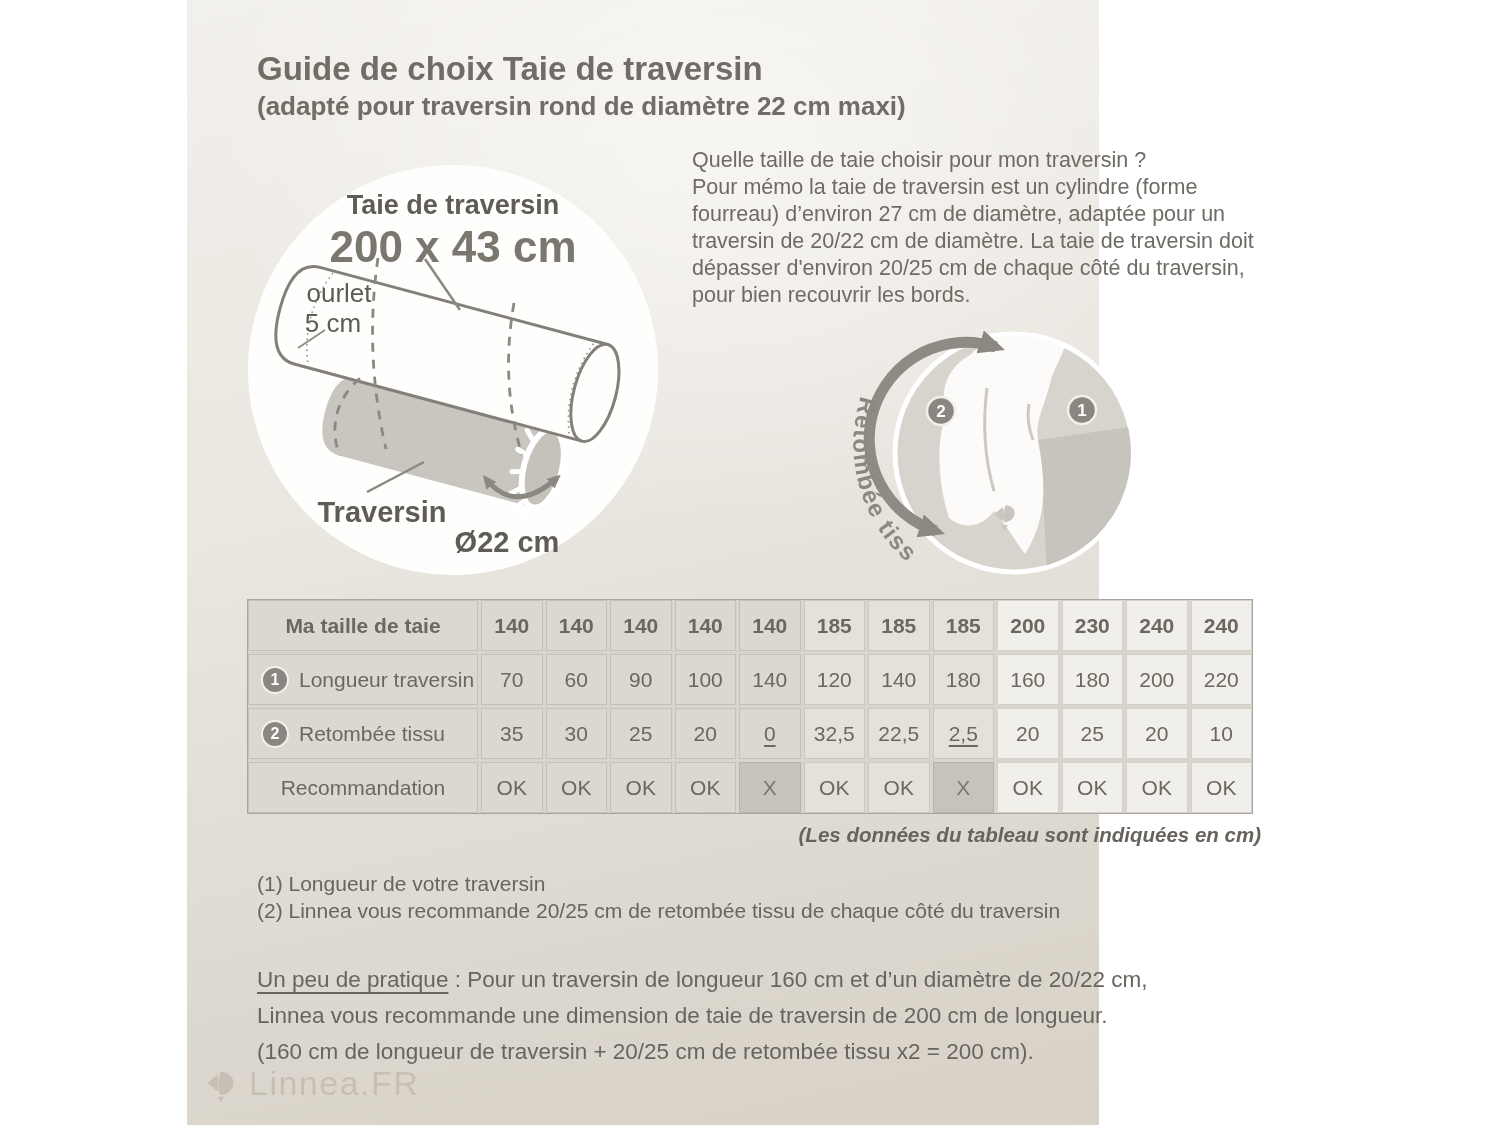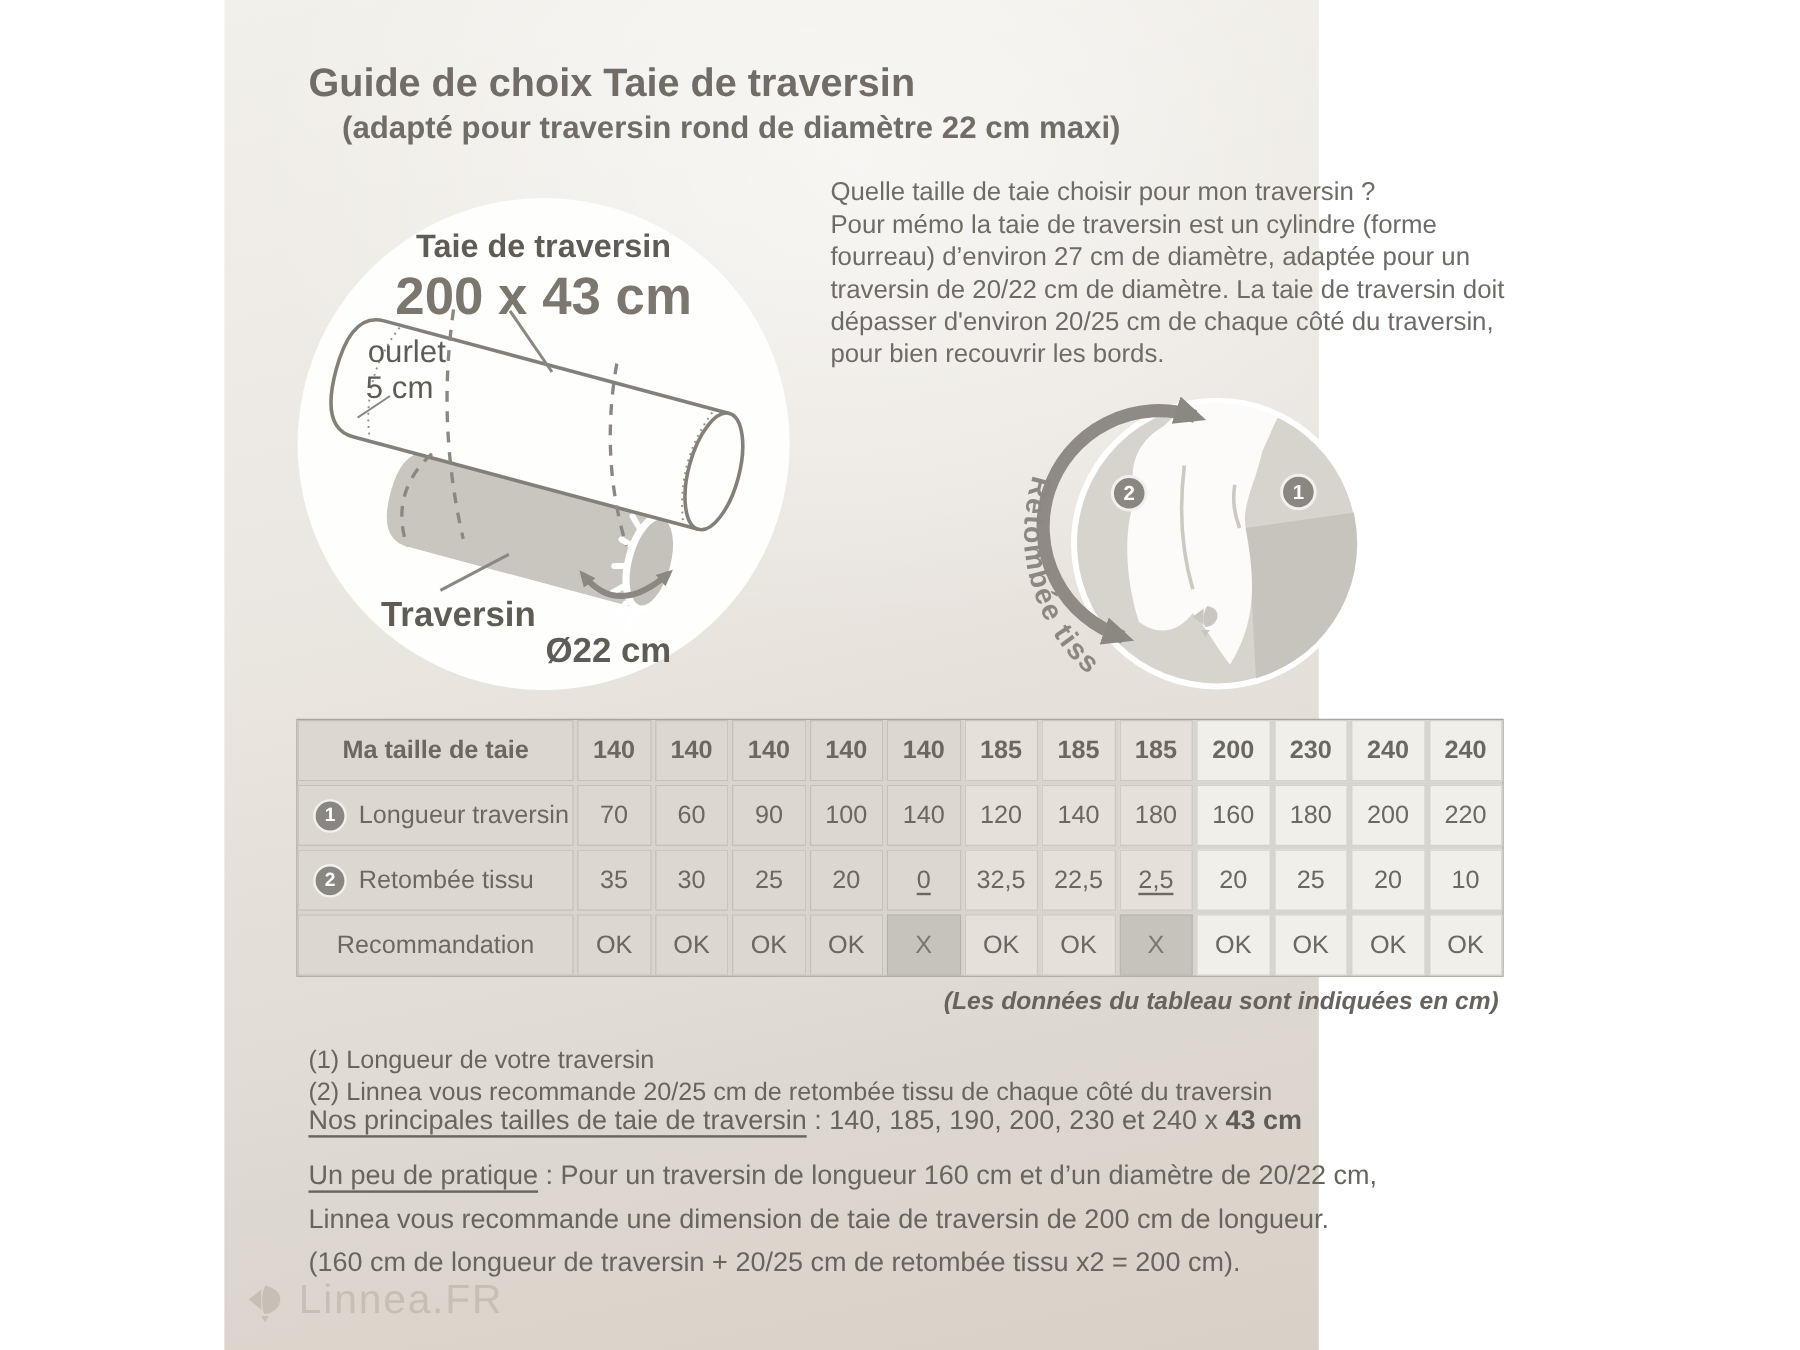--- a/index.html
+++ b/index.html
@@ -10,21 +10,21 @@
   *{box-sizing:border-box;margin:0;padding:0;}
   body{font-family:"Liberation Sans",sans-serif;background:var(--page-bg);width:1500px;height:1125px;overflow:hidden;}
   .canvas{position:relative;width:1500px;height:1125px;background:var(--page-bg);}
   .content{position:absolute;left:187px;top:0;width:912px;height:1125px;
     background:
       radial-gradient(90% 55% at 58% 12%, rgba(255,255,255,.55), rgba(255,255,255,0) 62%),
       linear-gradient(168deg,#f2f0eb 0%,#eae6e0 42%,#ddd8cf 78%,#d7d1c7 100%);
     color:var(--text-main);}
   .hdr{position:absolute;left:70px;top:50px;color:#716d66;}
   .hdr h1{font-size:33px;font-weight:700;line-height:38px;}
-  .hdr h2{font-size:26px;font-weight:700;line-height:31px;margin-top:3px;margin-left:28px;}
+  .hdr h2{font-size:26px;font-weight:700;line-height:31px;margin-top:3px;}
   .intro{position:absolute;left:505px;top:147px;width:568px;font-size:21.5px;line-height:27px;color:#6f6b64;}
   .svgbox{position:absolute;}
   #taie-svg{left:58px;top:162px;}
   #ret-svg{left:610px;top:318px;}
   svg text{font-family:"Liberation Sans",sans-serif;}
   .t-title{font-size:27px;font-weight:700;fill:#5f5b55;text-anchor:middle;}
   .t-size{font-size:44px;font-weight:700;fill:#7b776f;text-anchor:middle;}
   .t-small{font-size:26px;fill:#5f5b55;text-anchor:middle;}
   .t-label{font-size:29px;font-weight:700;fill:#5f5b55;text-anchor:middle;}
   .lead{stroke:#8b8781;stroke-width:2.5;}
@@ -40,21 +40,21 @@
     box-shadow:inset 0 0 0 1px rgba(140,136,129,.28);}
   .cell.lbl{justify-content:flex-start;padding-left:13px;gap:10px;}
   .cell.lbl.center{justify-content:center;padding-left:0;}
   .cell.head{font-weight:700;}
   .c-dark{background:var(--cell-dark);} .c-mid{background:var(--cell-mid);} .c-light{background:var(--cell-light);}
   .x-cell{background:var(--x-cell-bg) !important;color:#7b7770;}
   .u{text-decoration:underline;text-underline-offset:4px;}
   .badge{width:28px;height:28px;border-radius:50%;background:var(--accent);color:#fff;
     display:inline-flex;align-items:center;justify-content:center;font-size:16px;font-weight:700;
     border:2px solid #f3f1ec;flex:none;}
-  .tnote{position:absolute;left:56px;top:823px;width:1006px;text-align:right;
+  .tnote{position:absolute;left:68px;top:823px;width:1006px;text-align:right;
     font-style:italic;font-weight:600;font-size:20.5px;color:#67635d;}
   .fnotes{position:absolute;left:70px;top:849px;font-size:21px;line-height:27px;color:#68645e;margin-top:21px;}
   .sizes{position:absolute;left:70px;top:921px;font-size:22.5px;color:#68645e;}
   .sizes .ul, .practice .ul{text-decoration:underline;text-underline-offset:5px;}
   .sizes b{color:#5f5b55;}
   .practice{position:absolute;left:70px;top:962px;font-size:22.5px;line-height:36px;color:#68645e;width:1010px;}
   .logo{position:absolute;left:16px;top:1064px;display:flex;align-items:flex-end;gap:8px;color:var(--logo-color);}
   .logo .txt{font-size:34px;letter-spacing:1.5px;}
 </style>
 </head>
@@ -295,23 +295,20 @@
           <span>OK</span>
         </div>
       </div>
     <div class="tnote">(Les données du tableau sont indiquées en cm)</div>
 
     <div class="fnotes">
       <div>(1) Longueur de votre traversin</div>
       <div>(2) Linnea vous recommande 20/25 cm de retombée tissu de chaque côté du traversin</div>
     </div>
 
-    <div class="sizes">
-      <span class="ul">Nos principales tailles de taie de traversin</span><span> : 140, 185, 190, 200, 230 et 240 x </span><b>43 cm</b>
-    </div>
 
     <div class="practice">
       <div>
         <span class="ul">Un peu de pratique</span><span> : Pour un traversin de longueur 160 cm et d’un diamètre de 20/22 cm,</span>
       </div>
       <div>Linnea vous recommande une dimension de taie de traversin de 200 cm de longueur.</div>
       <div>(160 cm de longueur de traversin + 20/25 cm de retombée tissu  x2 = 200 cm).</div>
     </div>
 
     <div class="logo">

